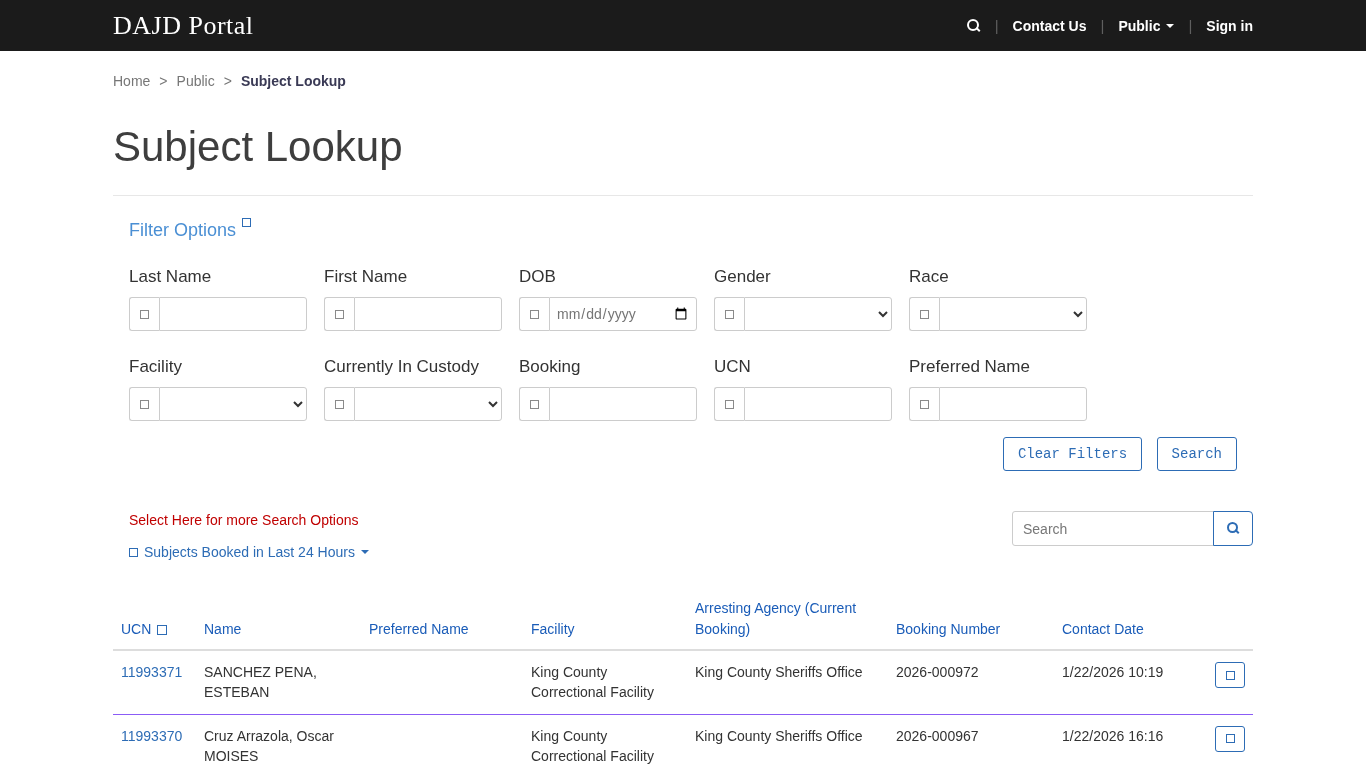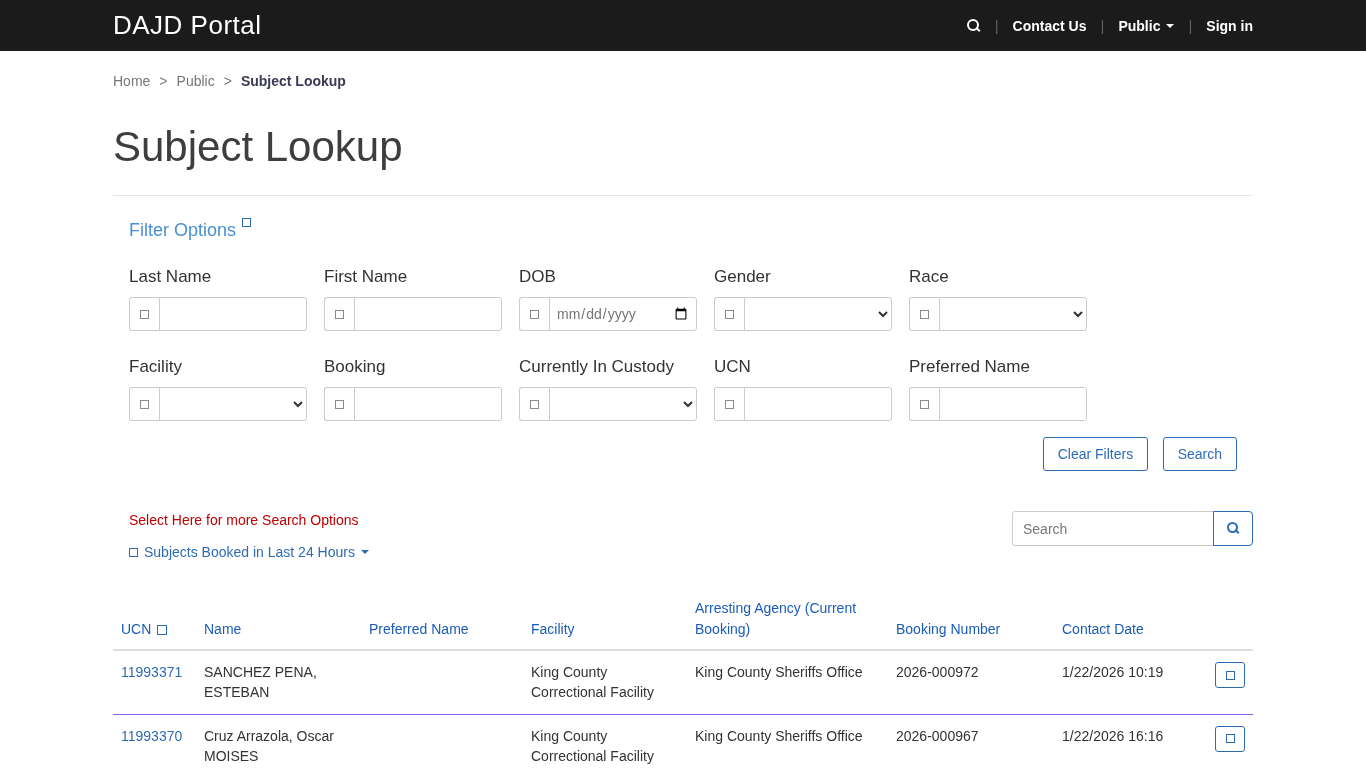--- a/index.html
+++ b/index.html
@@ -3,21 +3,21 @@
 <meta charset="utf-8">
 <style>
   * { box-sizing: border-box; margin: 0; padding: 0; }
   html, body { width: 1366px; height: 768px; overflow: hidden; background: #fff;
     font-family: "Liberation Sans", sans-serif; color: #333; }
   .container { width: 1140px; margin: 0 auto; }
 
   
   .navbar { background: #1b1b1b; height: 51px; width: 100%; }
   .nav-inner { display: flex; align-items: center; justify-content: space-between; height: 51px; }
-  .brand { color: #fff; font-size: 26px; font-weight: 400; text-decoration: none; letter-spacing: .5px; cursor: pointer; }
+  .brand { color: #fff; font-size: 26px; font-weight: 400; text-decoration: none; letter-spacing: .5px; cursor: pointer; font-family: Liberation Serif, serif; }
   .nav-right { display: flex; align-items: center; gap: 14px; }
   .nav-link { color: #fff; font-size: 14px; font-weight: 700; text-decoration: none; cursor: pointer; display: inline-flex; align-items: center; }
   .pipe { color: #5f5f5f; font-size: 15px; }
   .mag { position: relative; display: inline-block; width: 14px; height: 14px; }
   .mag::before { content: ""; position: absolute; top: 0; left: 0; width: 8px; height: 8px; border: 2px solid #fff; border-radius: 50%; }
   .mag::after { content: ""; position: absolute; width: 2px; height: 5px; background: #fff; transform: rotate(-45deg); left: 10px; top: 8px; }
   .caret-down { display: inline-block; width: 0; height: 0; border-left: 4px solid transparent; border-right: 4px solid transparent; border-top: 4px solid #fff; margin-left: 6px; }
 
   
   .breadcrumb { margin-top: 22px; font-size: 14px; color: #767676; display: flex; gap: 9px; align-items: center; }
@@ -39,21 +39,21 @@
   .fgroup { width: 178px; margin-right: 17px; }
   .fgroup.wide { width: 178px; }
   .fgroup label { display: block; font-size: 17px; color: #333; font-weight: 400; margin-bottom: 10px; }
   .igroup { display: flex; height: 34px; }
   .addon { width: 30px; border: 1px solid #ccc; border-right: none; border-radius: 3px 0 0 3px; display: flex; align-items: center; justify-content: center; background: #fff; cursor: pointer; }
   .igroup input[type="text"] { flex: 1; min-width: 0; height: 34px; border: 1px solid #ccc; border-radius: 0 3px 3px 0; padding: 0 8px; font-size: 14px; font-family: inherit; color: #333; outline: none; }
   .igroup input[type="date"] { flex: 1; min-width: 0; height: 34px; border: 1px solid #ccc; border-radius: 0 3px 3px 0; padding: 0 6px; font-size: 14px; font-family: inherit; color: #757575; outline: none; background: #fff; }
   .igroup select { flex: 1; min-width: 0; height: 34px; border: 1px solid #ccc; border-radius: 0 3px 3px 0; padding: 0 6px; font-size: 14px; font-family: inherit; color: #333; background: #fff; outline: none; }
 
   .btn-row { text-align: right; margin-top: 16px; padding-right: 0; }
-  .btn { display: inline-block; background: #fff; border: 1px solid #2d6cb5; color: #2d6cb5; font-size: 14px; font-family: Liberation Sans, sans-serif; padding: 8px 14px; border-radius: 3px; cursor: pointer; }
+  .btn { display: inline-block; background: #fff; border: 1px solid #2d6cb5; color: #2d6cb5; font-size: 14px; font-family: Liberation Mono, monospace; padding: 8px 14px; border-radius: 3px; cursor: pointer; }
   .btn + .btn { margin-left: 10px; }
 
   
   .quick-row { display: flex; justify-content: space-between; align-items: flex-start; margin-top: 40px; }
   .quick-left { padding-left: 16px; }
   .red-link { color: #c00000; font-size: 14px; text-decoration: none; cursor: pointer; display: inline-block; text-align: right; }
   .booked-link { margin-top: 15px; color: #2d6cb5; font-size: 14px; text-decoration: none; cursor: pointer; display: flex; align-items: center; gap: 6px; }
   .caret-blue { display: inline-block; width: 0; height: 0; border-left: 4px solid transparent; border-right: 4px solid transparent; border-top: 4px solid #2d6cb5; }
   .tsearch { display: flex; }
   .tsearch input { width: 202px; height: 35px; border: 1px solid #ccc; border-radius: 3px 0 0 3px; padding: 0 10px; font-size: 14px; font-family: inherit; color: #333; outline: none; }
@@ -167,35 +167,35 @@
       <div class="fgroup">
         <label>Facility</label>
         <div class="igroup">
           <span class="addon">
               <span class="sq"></span>
             </span>
           <select><option></option></select>
         </div>
       </div>
       <div class="fgroup">
+        <label>Currently In Custody</label>
+        <div class="igroup">
+          <span class="addon">
+              <span class="sq"></span>
+            </span>
+          <select><option></option></select>
+        </div>
+      </div>
+      <div class="fgroup">
         <label>Booking</label>
         <div class="igroup">
           <span class="addon">
               <span class="sq"></span>
             </span>
           <input type="text" value="" style="">
-        </div>
-      </div>
-      <div class="fgroup">
-        <label>Currently In Custody</label>
-        <div class="igroup">
-          <span class="addon">
-              <span class="sq"></span>
-            </span>
-          <select><option></option></select>
         </div>
       </div>
       <div class="fgroup">
         <label>UCN</label>
         <div class="igroup">
           <span class="addon">
               <span class="sq"></span>
             </span>
           <input type="text" value="" style="">
         </div>

